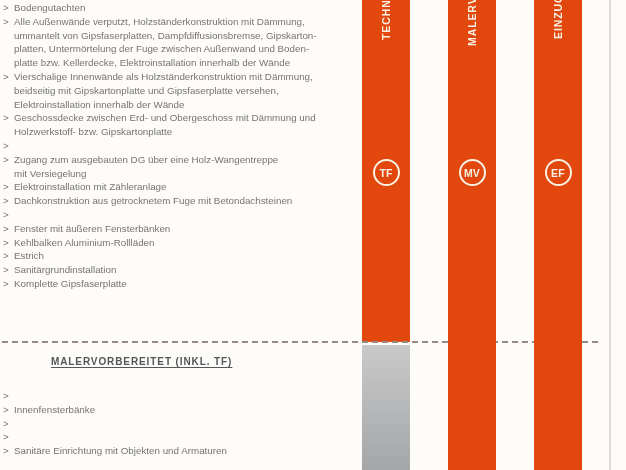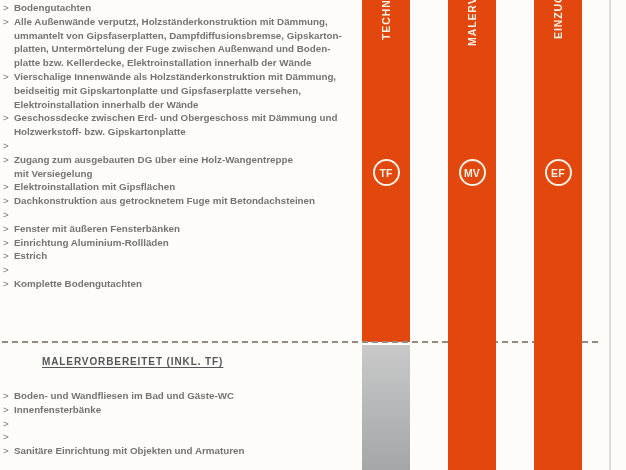--- a/index.html
+++ b/index.html
@@ -17,24 +17,24 @@
   .canvas{
     position:relative;width:626px;height:470px;background:var(--bg);
     overflow:hidden;font-family:"Liberation Sans",sans-serif;
   }
   
   .list{position:absolute;left:3px;width:352px;}
   .list1{top:1px;}
   .list2{top:389px;}
   .li{display:flex;font-size:9.8px;line-height:13.8px;color:var(--text_gray);}
   .li .b{flex:none;width:11px;}
-  .li .t{white-space:pre-line;font-weight:bold;}
+  .li .t{white-space:pre-line;}
   
   .h2{
-    position:absolute;left:1px;top:356px;font-size:10px;font-weight:bold;
+    position:absolute;left:10px;top:356px;font-size:10px;font-weight:bold;
     letter-spacing:.9px;color:var(--heading_gray);
     text-decoration:underline;text-underline-offset:2px;padding-left:41px;
   }
   
   .dash{
     position:absolute;left:2px;top:341px;width:596px;height:0;
     border-top:2px dashed var(--dash);z-index:2;
   }
   
   .bar{
@@ -104,66 +104,66 @@
       </div>
 
       <div class="li">
         <span class="b">&gt;</span>
         <span class="t">Zugang zum ausgebauten DG über eine Holz-Wangentreppe
 mit Versiegelung</span>
       </div>
 
       <div class="li">
         <span class="b">&gt;</span>
-        <span class="t">Elektroinstallation mit Gipsflächen</span>
+        <span class="t">Elektroinstallation mit Zähleranlage</span>
       </div>
 
       <div class="li">
         <span class="b">&gt;</span>
         <span class="t">Dachkonstruktion aus getrocknetem Fuge mit Betondachsteinen</span>
       </div>
 
       <div class="li">
         <span class="b">&gt;</span>
       </div>
 
       <div class="li">
         <span class="b">&gt;</span>
         <span class="t">Fenster mit äußeren Fensterbänken</span>
       </div>
 
       <div class="li">
         <span class="b">&gt;</span>
-        <span class="t">Einrichtung Aluminium-Rollläden</span>
+        <span class="t">Kehlbalken Aluminium-Rollläden</span>
       </div>
 
       <div class="li">
         <span class="b">&gt;</span>
         <span class="t">Estrich</span>
       </div>
 
       <div class="li">
         <span class="b">&gt;</span>
-      </div>
-
-      <div class="li">
-        <span class="b">&gt;</span>
-        <span class="t">Komplette Bodengutachten</span>
+        <span class="t">Sanitärgrundinstallation</span>
+      </div>
+
+      <div class="li">
+        <span class="b">&gt;</span>
+        <span class="t">Komplette Gipsfaserplatte</span>
       </div>
     </div>
 
   <div class="dash"></div>
 
   <span class="h2">MALERVORBEREITET (INKL. TF)</span>
 
   <div class="list list2">
 
       <div class="li">
         <span class="b">&gt;</span>
-        <span class="t">Boden- und Wandfliesen im Bad und Gäste-WC</span>
       </div>
 
       <div class="li">
         <span class="b">&gt;</span>
         <span class="t">Innenfensterbänke</span>
       </div>
 
       <div class="li">
         <span class="b">&gt;</span>
       </div>

